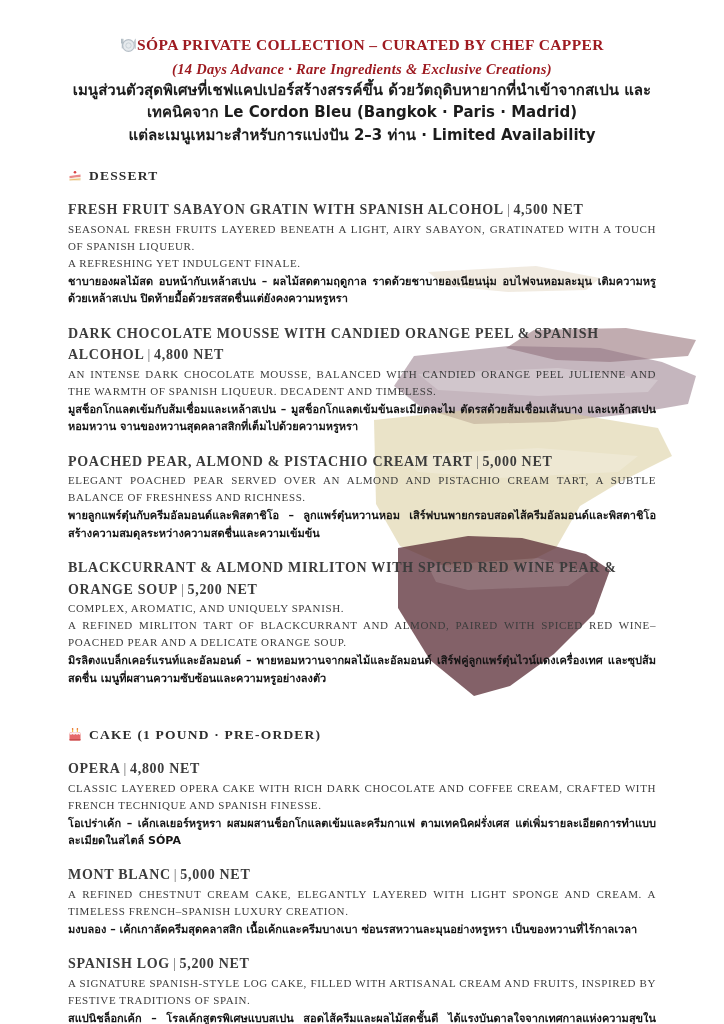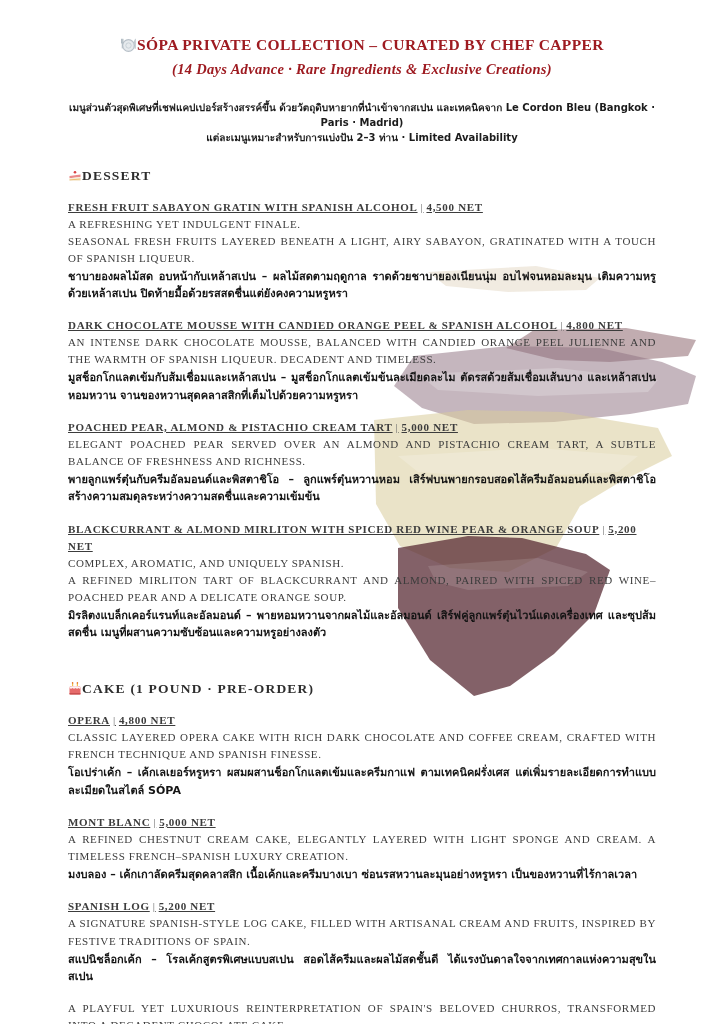--- a/index.html
+++ b/index.html
@@ -43,51 +43,51 @@
   }
   .subtitle-line {
     color: #9e1b21;
     font-size: 14.5px;
     font-weight: bold;
     letter-spacing: 0.3px;
     margin-top: 7px;
     font-style: italic;
   }
   .intro {
-    margin-top: 23px;
+    margin-top: 2px;
     font-family: "DejaVu Sans", "Liberation Sans", sans-serif;
     font-weight: bold;
-    font-size: 10px;
+    font-size: 15px;
     line-height: 1.45;
     color: #1c1c1c;
   }
   .intro div { margin-top: 1px; }
 
   
   .section { margin-top: 0; }
   .section-header {
     display: flex;
     align-items: center;
+    gap: 7px;
     font-size: 13.5px;
     font-weight: bold;
     letter-spacing: 1.2px;
     color: #2d2d2d;
     margin-bottom: 15px;
   }
   .section-dessert { margin-top: 22px; }
   .section-cake { margin-top: 40px; }
 
   .item { margin-bottom: 15px; }
   .item-name {
-    font-size: 11px;
+    font-size: 14px;
     font-weight: bold;
     letter-spacing: 0.7px;
     color: #3c3c3c;
     line-height: 1.55;
-    text-decoration: underline;
   }
   .item-name .bar { font-weight: normal; color: #6a6a6a; padding: 0 3px; }
   .item-desc {
     font-size: 11px;
     letter-spacing: 0.6px;
     color: #3c3c3c;
     line-height: 1.55;
     text-align: justify;
   }
   .item-thai {
@@ -149,22 +149,22 @@
             <path d="M1.5,10.4 L12.5,9.6 L12.5,10.6 L1.5,11.3 Z" fill="#e9b96a"></path>
           </svg>
         </span>
         <span>DESSERT</span>
       </div>
 
       <div class="item">
         <div class="item-name">
           <span>FRESH FRUIT SABAYON GRATIN WITH SPANISH ALCOHOL</span><span class="bar">|</span><span>4,500 NET</span>
         </div>
+        <div class="item-desc">SEASONAL FRESH FRUITS LAYERED BENEATH A LIGHT, AIRY SABAYON, GRATINATED WITH A TOUCH OF SPANISH LIQUEUR.</div>
         <div class="item-desc">A REFRESHING YET INDULGENT FINALE.</div>
-        <div class="item-desc">SEASONAL FRESH FRUITS LAYERED BENEATH A LIGHT, AIRY SABAYON, GRATINATED WITH A TOUCH OF SPANISH LIQUEUR.</div>
         <div class="item-thai">ชาบายองผลไม้สด อบหน้ากับเหล้าสเปน – ผลไม้สดตามฤดูกาล ราดด้วยชาบายองเนียนนุ่ม อบไฟจนหอมละมุน เติมความหรูด้วยเหล้าสเปน ปิดท้ายมื้อด้วยรสสดชื่นแต่ยังคงความหรูหรา</div>
       </div>
 
       <div class="item">
         <div class="item-name">
           <span>DARK CHOCOLATE MOUSSE WITH CANDIED ORANGE PEEL &amp; SPANISH ALCOHOL</span><span class="bar">|</span><span>4,800 NET</span>
         </div>
         <div class="item-desc">AN INTENSE DARK CHOCOLATE MOUSSE, BALANCED WITH CANDIED ORANGE PEEL JULIENNE AND THE WARMTH OF SPANISH LIQUEUR. DECADENT AND TIMELESS.</div>
         <div class="item-thai">มูสช็อกโกแลตเข้มกับส้มเชื่อมและเหล้าสเปน – มูสช็อกโกแลตเข้มข้นละเมียดละไม ตัดรสด้วยส้มเชื่อมเส้นบาง และเหล้าสเปนหอมหวาน จานของหวานสุดคลาสสิกที่เต็มไปด้วยความหรูหรา</div>
       </div>

